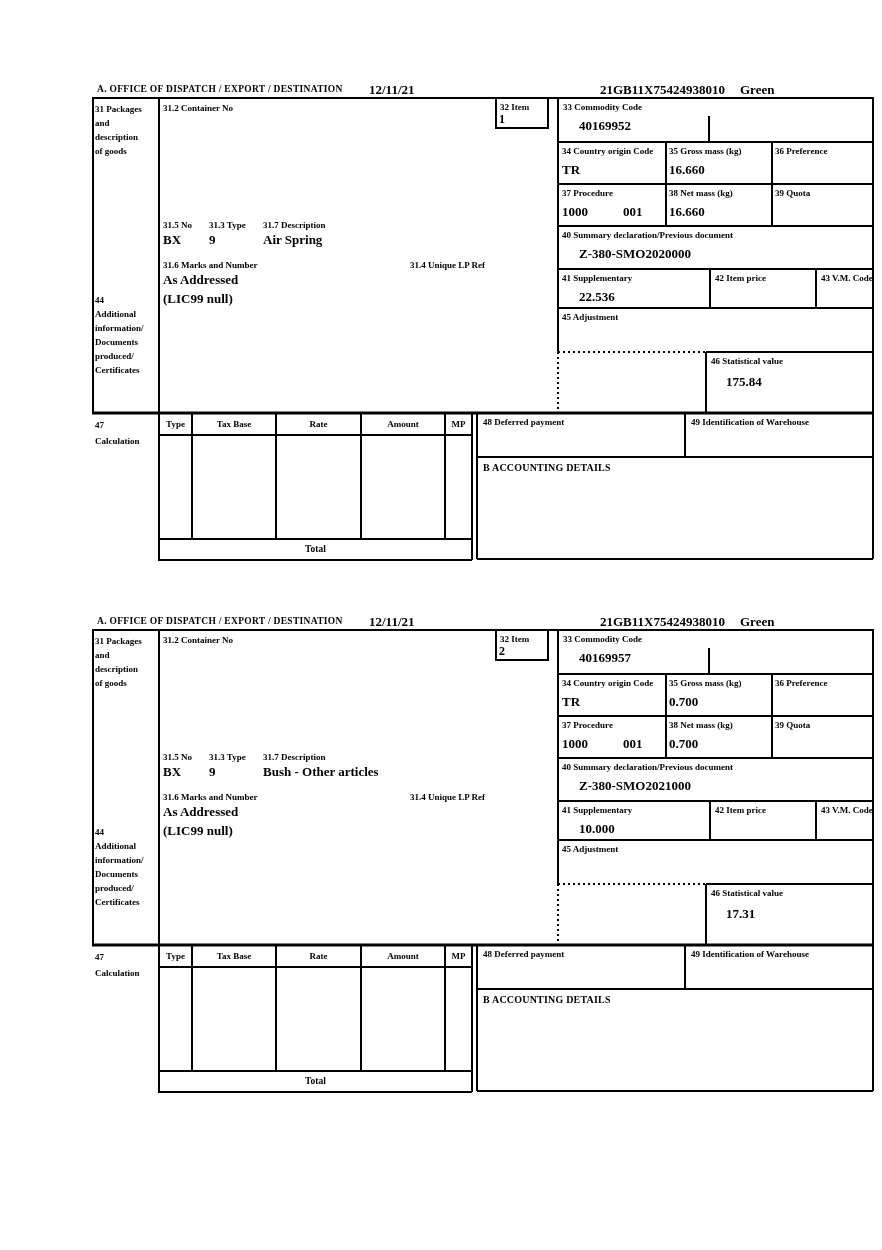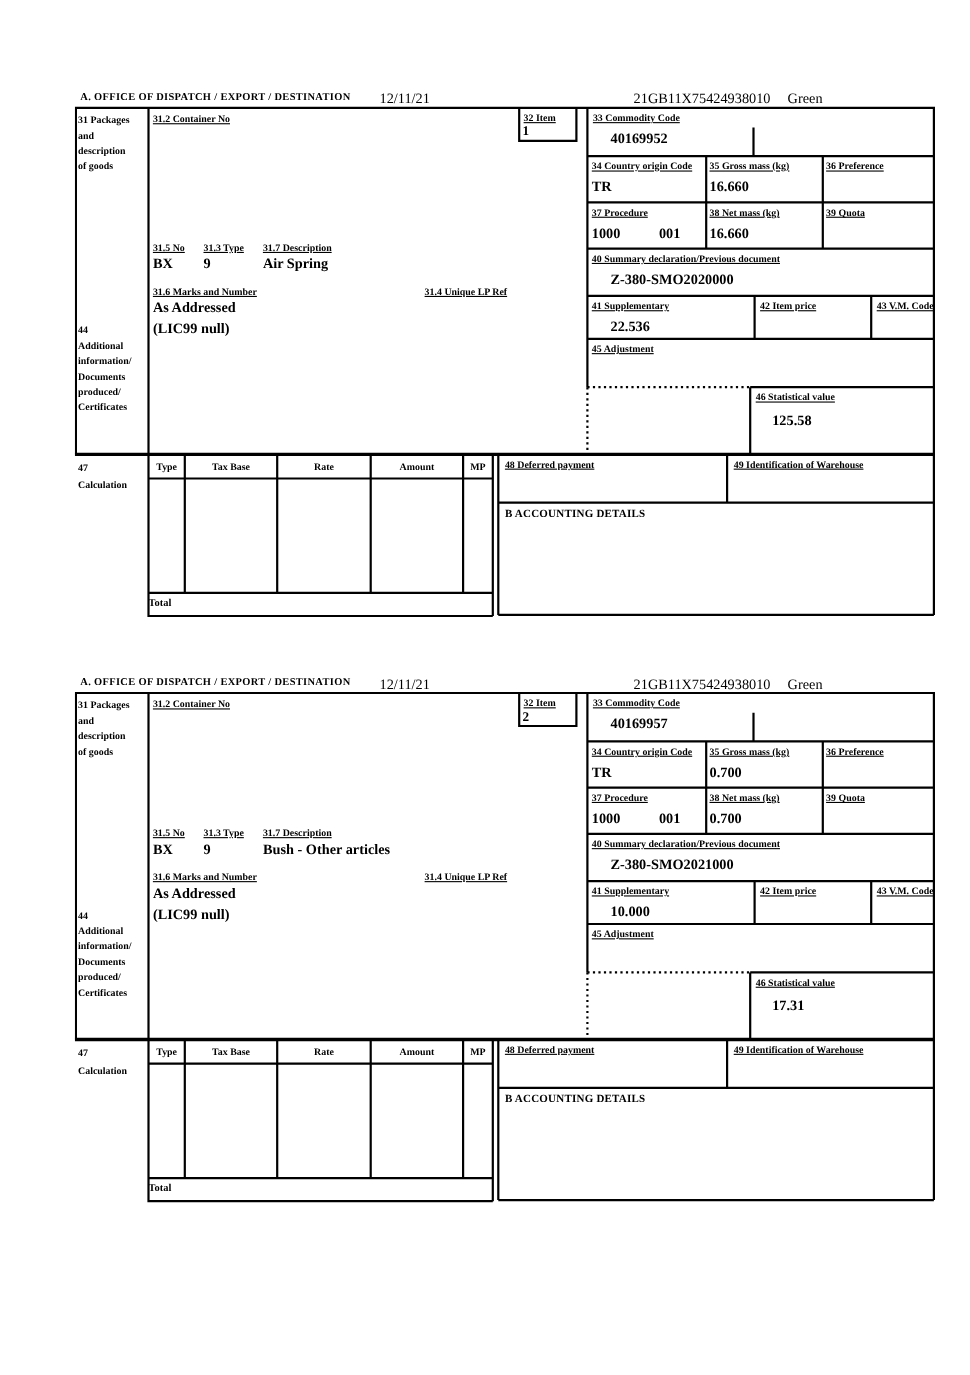--- a/index.html
+++ b/index.html
@@ -1,29 +1,29 @@
 <!DOCTYPE html>
 <html><head>
 <meta charset="utf-8">
 <style>
   html,body{margin:0;padding:0;background:#fff;}
   .page{position:relative;width:882px;height:1250px;background:#fff;color:#000;
         font-family:"Liberation Serif","DejaVu Serif",serif;overflow:hidden;}
-  .block{position:absolute;left:68px;width:646px;height:482px;padding-left:12px;}
+  .block{position:absolute;left:92px;width:646px;height:482px;padding-left:12px;}
   .abs{position:absolute;white-space:nowrap;}
-  .lbl{font-weight:bold;font-size:9px;line-height:1;text-decoration:underline;}
+  .lbl{font-weight:bold;font-size:9px;line-height:1;}
   .lines{font-weight:bold;font-size:9px;line-height:14px;}
   .lines span{display:block;}
   .val{font-weight:bold;font-size:13px;line-height:1;}
   .val-s{font-weight:bold;font-size:12px;line-height:1;}
   .hdrA{font-weight:bold;font-size:9.5px;letter-spacing:.3px;}
-  .hdrV{font-weight:normal;font-size:13px;}
+  .hdrV{font-weight:bold;font-size:13px;}
   .thead{font-weight:bold;font-size:9px;text-align:center;}
   .bacct{font-weight:bold;font-size:10px;letter-spacing:.2px;}
-  .total{font-weight:bold;font-size:9.5px;}
+  .total{font-weight:bold;font-size:9.5px;text-align:center;}
   svg.grid{position:absolute;left:0;top:0;}
 </style>
 </head>
 <body>
 
 <div class="page">
 
   <div class="block" style="top:80px;">
     <svg class="grid" width="782" height="482" viewBox="0 0 782 482">
       <path fill="none" stroke="#000" stroke-width="2" d="M0 18H782 M1 17V333 M67 17V481 M466 17V272 M781 17V479 M466 62H781 M466 104H781 M466 146H781 M466 189H781 M466 228H781 M614 272H781 M574 62V146 M680 62V146 M617 36V62 M618 189V228 M724 189V228 M614 272V333 M385 333V479 M593 333V377 M385 377H781 M385 479H781 M380 333V480 M67 480H380 M67 355H380 M67 459H380 M100 333V459 M184 333V459 M269 333V459 M353 333V459 M404 18H456V48H404Z"></path>
@@ -87,21 +87,21 @@
       <span>Additional</span>
       <span>information/</span>
       <span>Documents</span>
       <span>produced/</span>
       <span>Certificates</span>
     </div>
     <div class="abs val" style="left:71px;top:212px;">(LIC99 null)</div>
 
     <div class="abs lbl" style="left:470px;top:233px;">45 Adjustment</div>
     <div class="abs lbl" style="left:619px;top:277px;">46 Statistical value</div>
-    <div class="abs val" style="left:634px;top:295px;">125.58</div>
+    <div class="abs val" style="left:634px;top:295px;">175.84</div>
 
     <div class="abs lines" style="left:3px;top:337px;line-height:16px;">
       <span>47</span>
       <span>Calculation</span>
     </div>
     <div class="abs thead" style="left:67px;top:339px;width:33px;">Type</div>
     <div class="abs thead" style="left:100px;top:339px;width:84px;">Tax Base</div>
     <div class="abs thead" style="left:184px;top:339px;width:85px;">Rate</div>
     <div class="abs thead" style="left:269px;top:339px;width:84px;">Amount</div>
     <div class="abs thead" style="left:353px;top:339px;width:27px;">MP</div>

